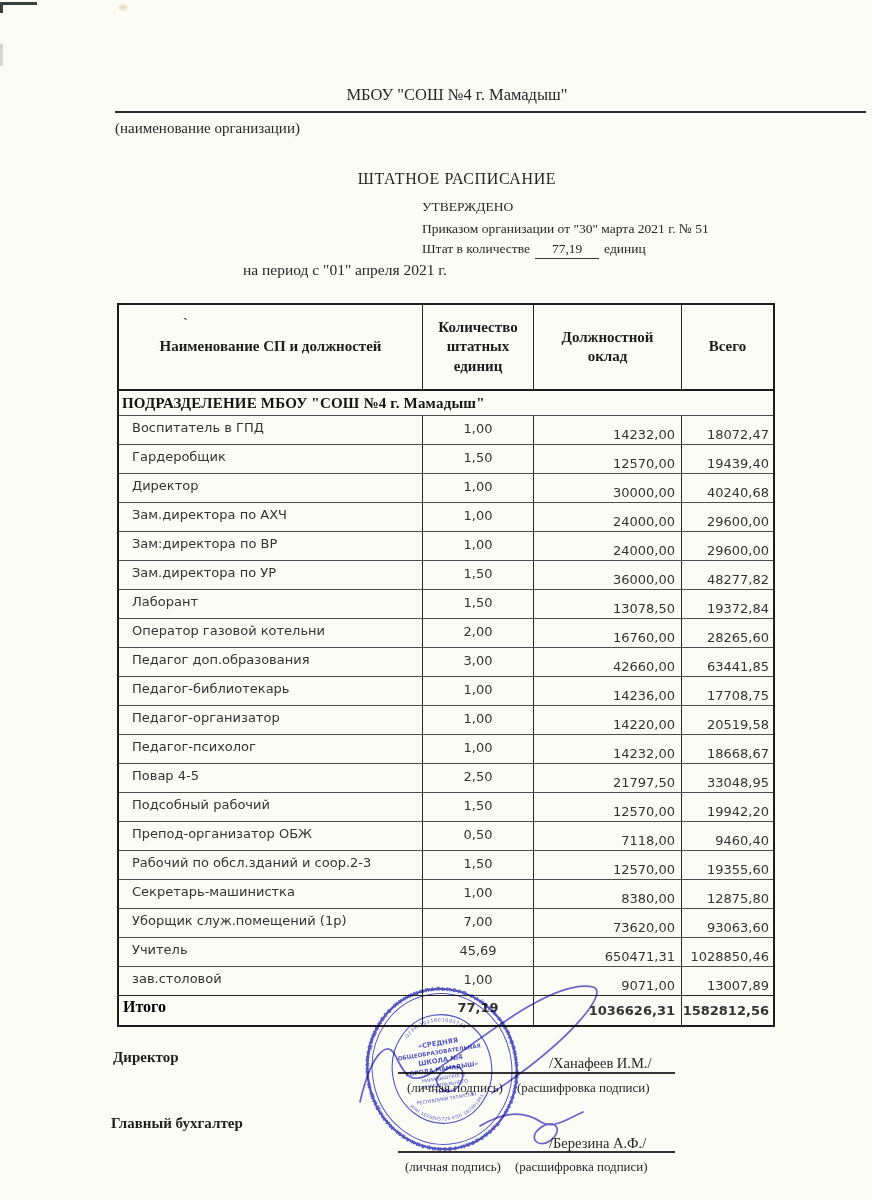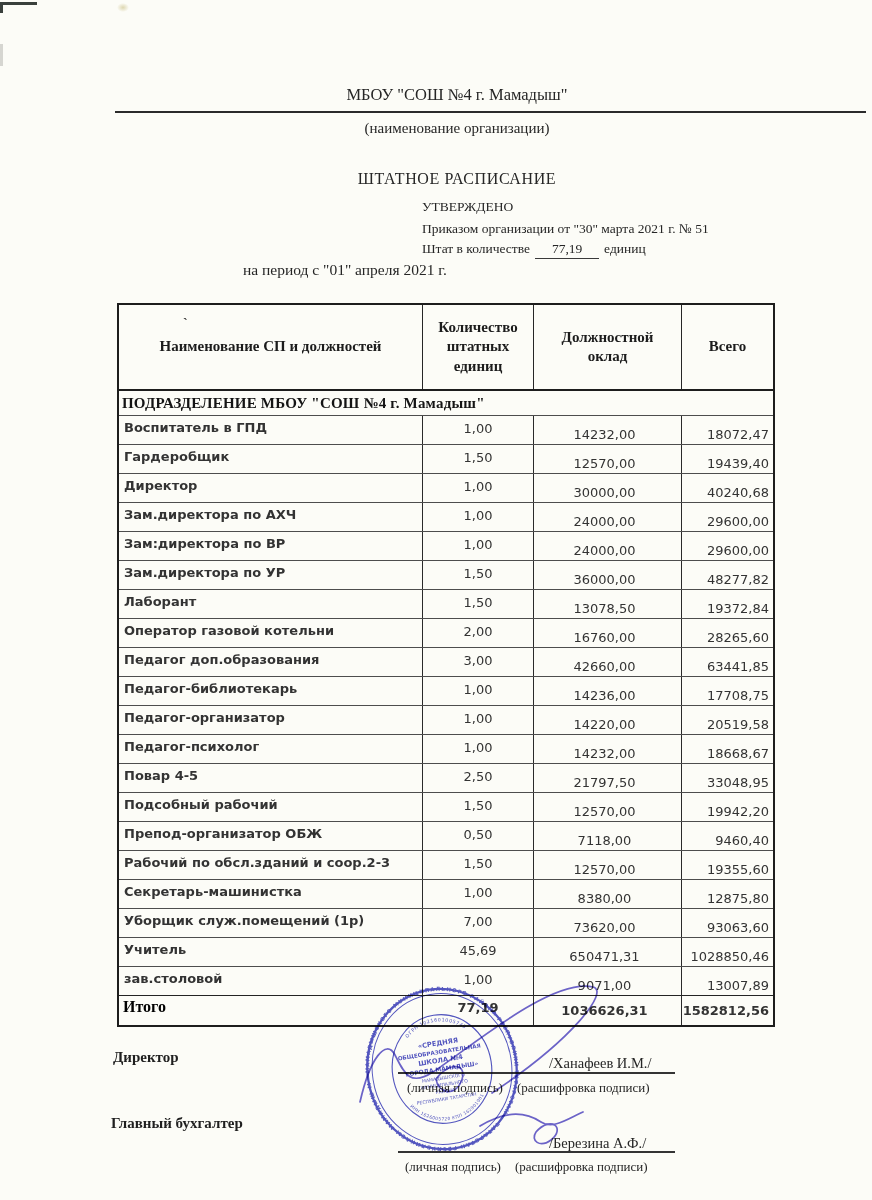--- a/index.html
+++ b/index.html
@@ -20,21 +20,21 @@
   
   .corner-line{left:0;top:2px;width:37px;height:3px;background:#3a403c;}
   .corner-hook{left:0;top:2px;width:3px;height:11px;background:#3a403c;}
   .smudge{left:117px;top:3px;width:12px;height:9px;border-radius:50%;
     background:radial-gradient(closest-side,#d8d0a4,rgba(216,208,164,0));opacity:.85;}
   .edge-tick{left:0;top:44px;width:3px;height:22px;background:#d6d6d1;}
 
   
   .org-name{left:115px;top:85px;width:684px;text-align:center;font-size:16.5px;}
   .org-line{left:115px;top:111px;width:751px;height:2px;background:var(--line);}
-  .org-caption{left:115px;top:120px;width:684px;text-align:center;font-size:15px;}
+  .org-caption{left:115px;top:120px;width:684px;text-align:left;font-size:15px;}
   .doc-title{left:115px;top:170px;width:684px;text-align:center;font-weight:normal;
     font-size:16px;letter-spacing:.6px;}
   .approved{left:422px;top:199px;font-size:13.5px;}
   .order-line{left:422px;top:221px;font-size:13.5px;}
   .staff-line{left:422px;top:241px;font-size:13.5px;white-space:nowrap;}
   .staff-value{display:inline-block;width:64px;text-align:center;
     border-bottom:1.5px solid #3a3a3a;margin:0 5px;padding-bottom:1px;}
   .period{left:243px;top:261px;font-size:15.5px;}
 
   
@@ -46,23 +46,23 @@
     justify-content:center;text-align:center;font-weight:bold;font-size:15px;
     line-height:1.3;color:#1c1c1c;padding:0 6px;box-sizing:border-box;position:relative;}
   .hcell:last-child{border-right:none;}
   .tickmark{position:absolute;left:64px;top:10px;font-size:14px;color:#333;}
   .srow{border-top:2px solid #1d1d1d;height:24px;display:flex;align-items:center;
     font-weight:bold;font-size:15px;padding-left:3px;letter-spacing:.2px;color:#141414;}
   .trow{height:29px;border-top:1px solid #4d4d4d;box-sizing:border-box;}
   .cell{border-right:1.5px solid #2a2a2a;box-sizing:border-box;
     font-family:var(--sans);font-size:13px;color:#333;overflow:hidden;}
   .cell:last-child{border-right:none;}
-  .c-name{padding:4px 2px 0 5px;font-weight:bold;}
+  .c-name{padding:4px 2px 0 13px;}
   .c-qty{text-align:center;padding-top:5px;}
-  .c-sal{text-align:center;padding:11px 6px 0 0;}
+  .c-sal{text-align:right;padding:11px 6px 0 0;}
   .c-tot{text-align:right;padding:11px 4px 0 0;}
   .totrow{height:29px;border-top:1.5px solid #242424;}
   .t-label{font-family:var(--serif);font-weight:bold;font-size:16px;
     color:#000000;padding:2px 0 0 4px;}
   .t-num{font-weight:bold;}
 
   
   .sig-label{font-weight:bold;font-size:15px;color:#1f1f1f;}
   .sig-name{font-size:14.5px;}
   .sig-line{height:1.5px;background:#343434;}

